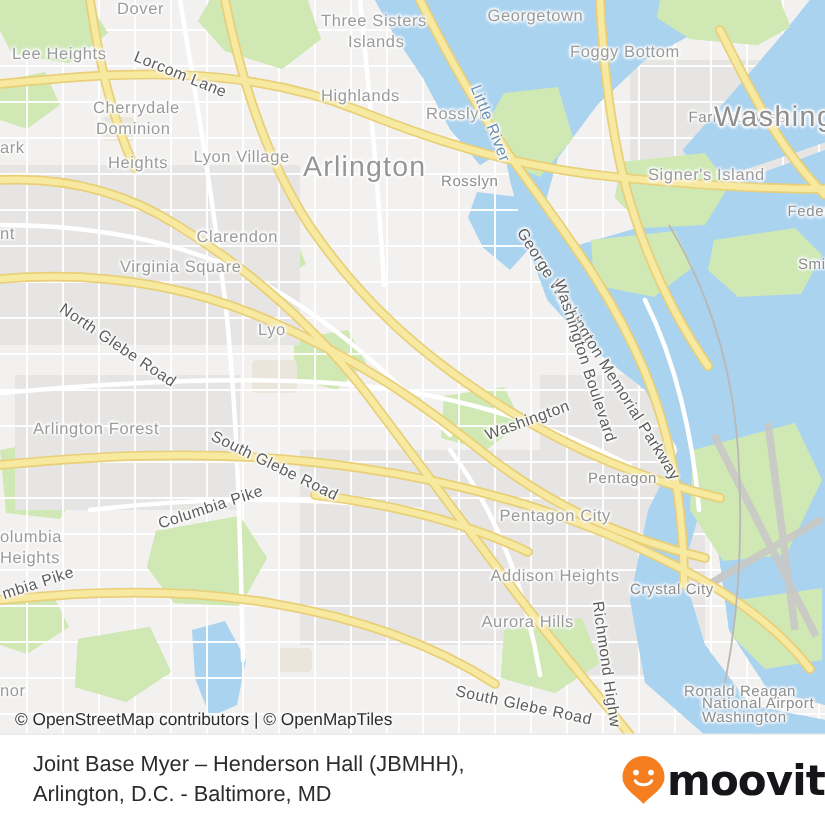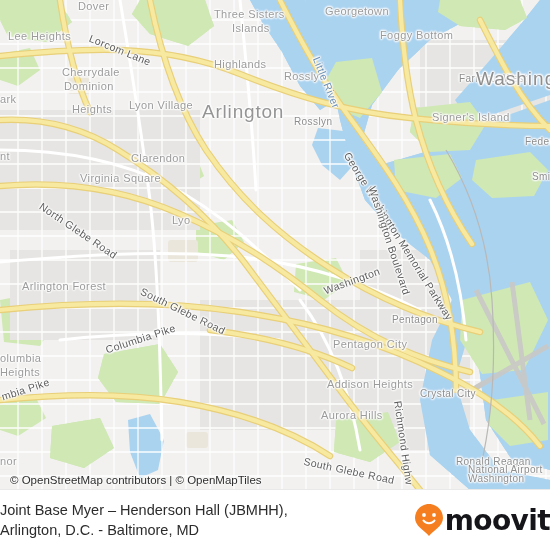--- a/index.html
+++ b/index.html
@@ -32,21 +32,21 @@
 
   
   #attrib{position:absolute;left:0;top:469px;width:550px;height:21px;
           display:flex;align-items:center;}
   #attrib .txt{font-size:11.5px;color:#2d2d2d;padding-left:10px;
                text-shadow:0 0 2px #fff,0 0 3px #fff,0 0 4px #fff;}
 
   
   #footer{position:absolute;left:0;top:490px;width:550px;height:60px;background:#fff;
           display:flex;align-items:center;justify-content:space-between;}
-  #title{font-size:14.5px;color:#2c2c2c;line-height:20px;max-width:380px;}
+  #title{padding-left:22px;font-size:14.5px;color:#2c2c2c;line-height:20px;max-width:380px;}
   #logo{display:flex;align-items:center;gap:1px;}
   #logo .word{font-size:28px;color:#16161a;font-weight:bold;letter-spacing:-.6px;
               font-family:"DejaVu Sans",sans-serif;}
   .hr-top{position:absolute;left:0;top:489px;width:550px;height:1px;background:#e9e9e9;}
 </style>
 </head>
 <body>
 
 <div id="page">
 

